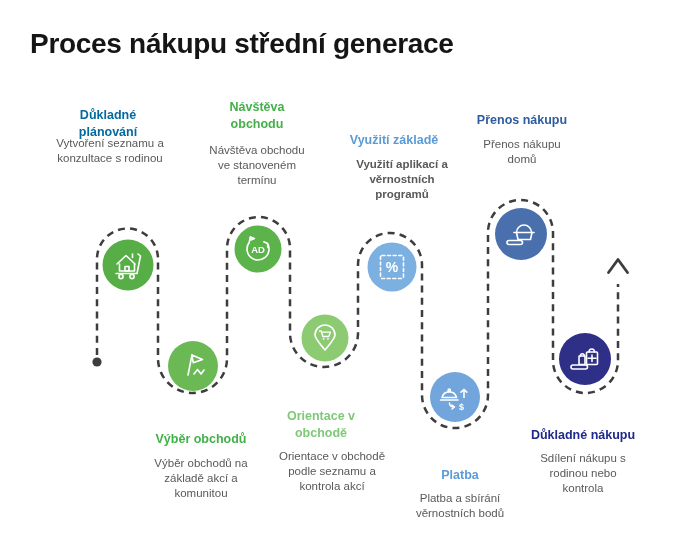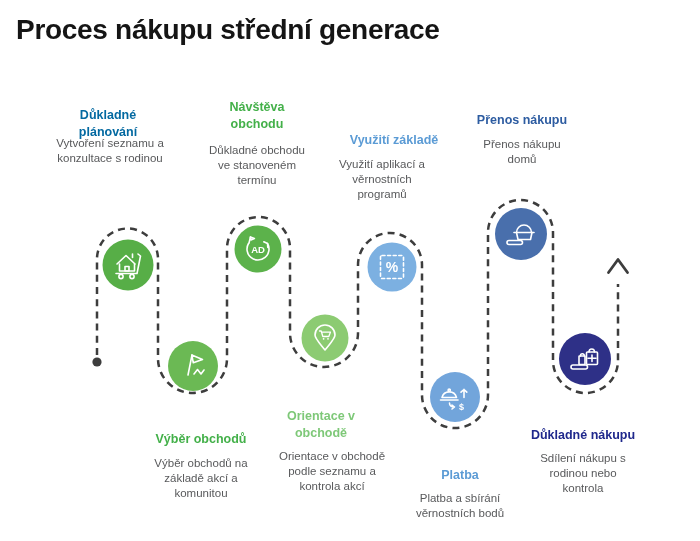--- a/index.html
+++ b/index.html
@@ -1,21 +1,21 @@
 <!DOCTYPE html>
 <html><head>
 <meta charset="utf-8">
 <style>
   html,body{margin:0;padding:0;background:#fff;}
   .canvas{
     position:relative;width:700px;height:541px;background:#ffffff;overflow:hidden;
     font-family:"Liberation Sans",sans-serif;
   }
   .title{
-    position:absolute;left:16px;top:14px;margin:0;
+    position:absolute;left:16px;top:14px;margin:14px;
     font-size:28px;font-weight:bold;color:#151515;letter-spacing:-0.3px;
   }
   .path-svg{position:absolute;left:0;top:0;}
   .wave{fill:none;stroke-width:2.5;stroke-dasharray:7 5.2;}
   .arrowhead{fill:none;stroke-width:2.8;stroke-linecap:round;stroke-linejoin:round;}
   .node-icon{stroke:#ffffff;stroke-width:1.6;fill:none;stroke-linecap:round;stroke-linejoin:round;}
   .icon-text{fill:#ffffff;stroke:none;font-family:"Liberation Sans",sans-serif;font-weight:bold;text-anchor:middle;}
   .step-heading{
     position:absolute;font-size:12.5px;font-weight:bold;line-height:1.32;text-align:center;
   }
@@ -124,24 +124,24 @@
         <path d="M4,-7 C4,-11 9.5,-11 9.5,-7"></path>
         <path d="M7,-4 V2.5 M3,-0.8 H11"></path>
       </g>
     </g>
   </svg>
 
   <div class="step-heading" style="left: 58px; top: 107px; width: 100px; color: #0369a1;">Důkladné plánování</div>
   <div class="step-desc" style="left:54px;top:136px;width:112px;">Vytvoření seznamu a konzultace s rodinou</div>
 
   <div class="step-heading" style="left: 209px; top: 99px; width: 96px; color: rgb(67, 176, 73);">Návštěva obchodu</div>
-  <div class="step-desc" style="left:203px;top:143px;width:108px;">Důkladné obchodu ve stanoveném termínu</div>
+  <div class="step-desc" style="left:203px;top:143px;width:108px;">Návštěva obchodu ve stanoveném termínu</div>
 
   <div class="step-heading" style="left: 334px; top: 132px; width: 120px; color: rgb(91, 155, 213);">Využití základě</div>
-  <div class="step-desc" style="left:332px;top:157px;width:100px;">Využití aplikací a věrnostních programů</div>
+  <div class="step-desc" style="left:352px;top:157px;width:100px;font-weight:bold;">Využití aplikací a věrnostních programů</div>
 
   <div class="step-heading" style="left: 462px; top: 112px; width: 120px; color: rgb(45, 92, 161);">Přenos nákupu</div>
   <div class="step-desc" style="left:477px;top:137px;width:90px;">Přenos nákupu domů</div>
 
   <div class="step-heading" style="left: 136px; top: 431px; width: 130px; color: rgb(67, 176, 73);">Výběr obchodů</div>
   <div class="step-desc" style="left:149px;top:456px;width:104px;">Výběr obchodů na základě akcí a komunitou</div>
 
   <div class="step-heading" style="left: 271px; top: 408px; width: 100px; color: rgb(126, 200, 120);">Orientace v obchodě</div>
   <div class="step-desc" style="left:276px;top:449px;width:112px;">Orientace v obchodě podle seznamu a kontrola akcí</div>
 

